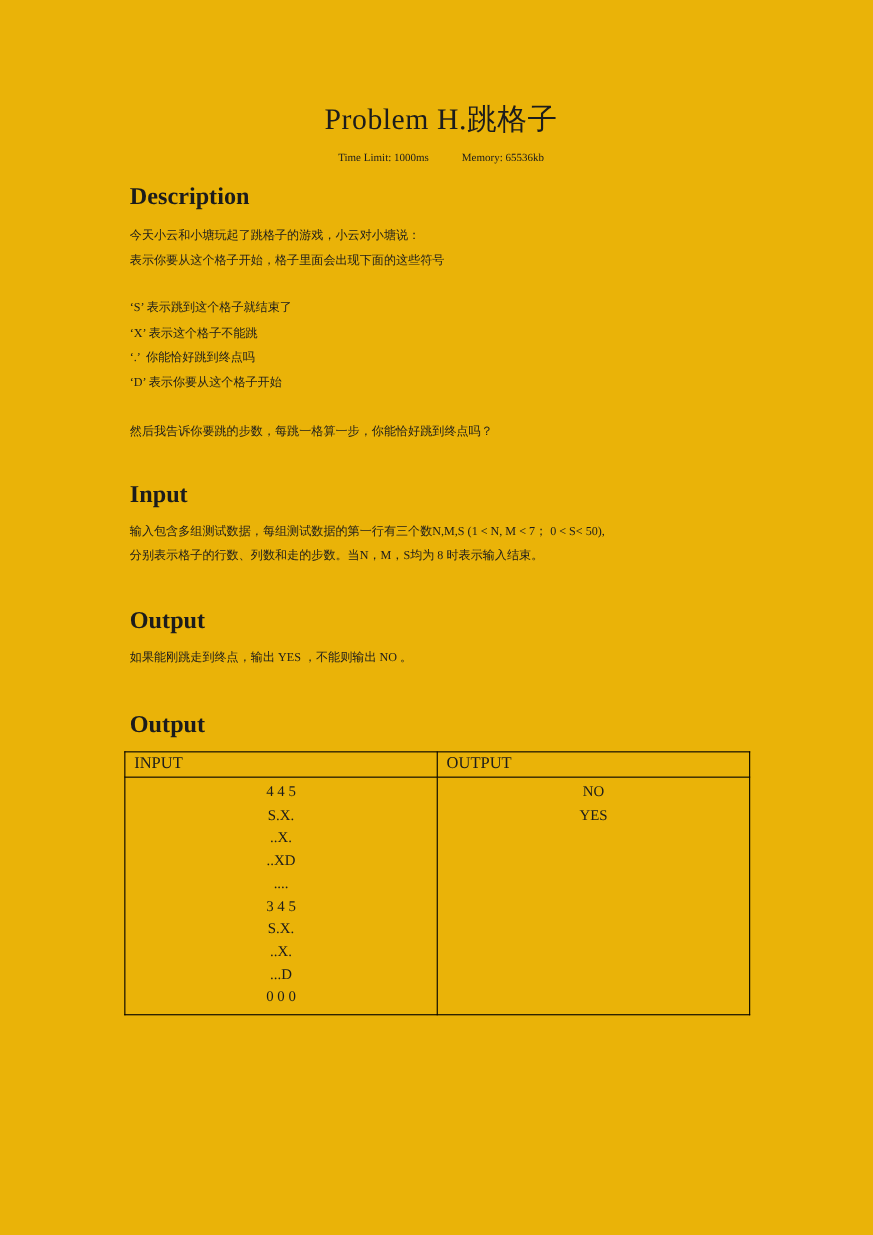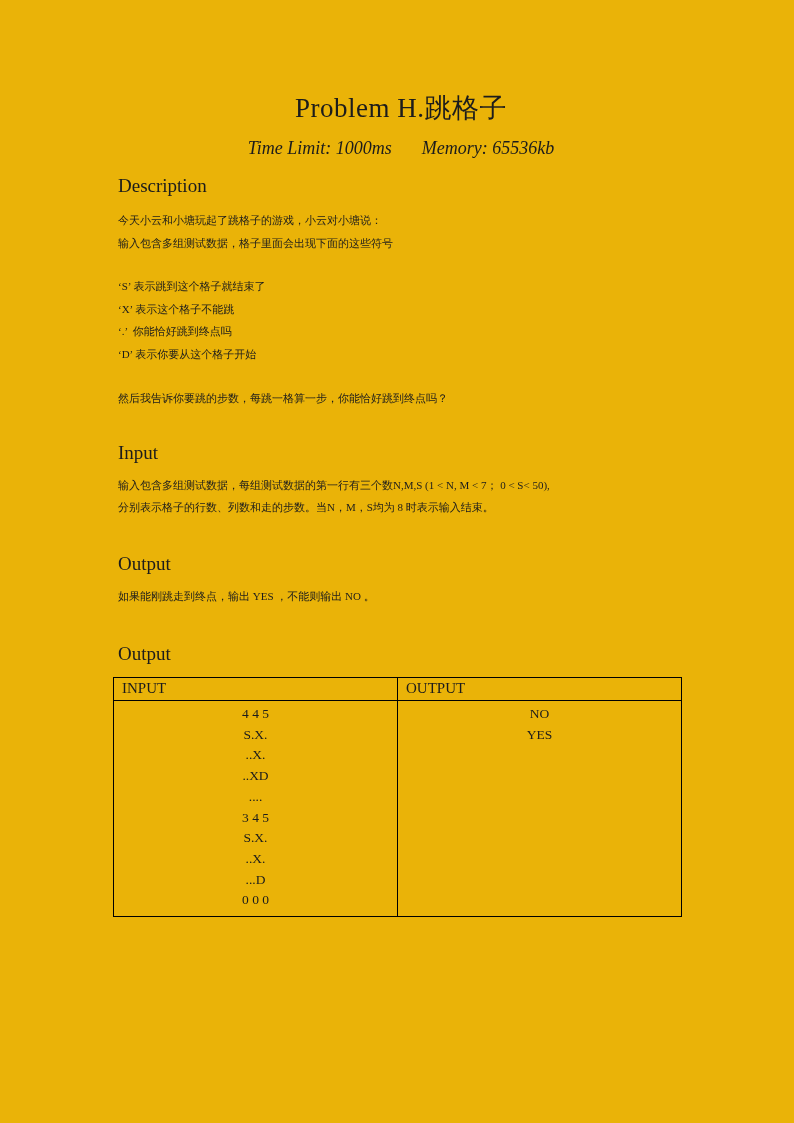--- a/index.html
+++ b/index.html
@@ -19,28 +19,27 @@
   .doc-title {
     padding-top: 90px;
     text-align: center;
     font-size: 27px;
     font-weight: normal;
     letter-spacing: 0.5px;
   }
   .limits {
     margin-top: 12px;
     text-align: center;
-    font-size: 18px;
-    font-style: italic;
+    font-size: 10px;
   }
   .limits .gap { display: inline-block; width: 30px; }
 
   h2.section {
-    font-size: 19px;
-    font-weight: normal;
+    font-size: 22px;
+    font-weight: bold;
     margin-top: 16px;
   }
   h2.input-h   { margin-top: 32px; }
   h2.output-h  { margin-top: 34px; }
   h2.sample-h  { margin-top: 36px; }
 
   .textline {
     font-size: 11px;
     line-height: 22.5px;
     white-space: pre-wrap;
@@ -89,21 +88,21 @@
     <h1 class="doc-title">Problem H.跳格子</h1>
 
     <div class="limits">
       <span>Time Limit: 1000ms</span><span class="gap"></span><span>Memory: 65536kb</span>
     </div>
 
     <h2 class="section desc-h">Description</h2>
 
     <div class="para1">
       <div class="textline">今天小云和小塘玩起了跳格子的游戏，小云对小塘说：</div>
-      <div class="textline">输入包含多组测试数据，格子里面会出现下面的这些符号</div>
+      <div class="textline">表示你要从这个格子开始，格子里面会出现下面的这些符号</div>
     </div>
 
     <div class="symbols">
       <div class="textline">‘S’ 表示跳到这个格子就结束了</div>
       <div class="textline">‘X’ 表示这个格子不能跳</div>
       <div class="textline">‘.’  你能恰好跳到终点吗</div>
       <div class="textline">‘D’ 表示你要从这个格子开始</div>
     </div>
 
     <div class="para2">

